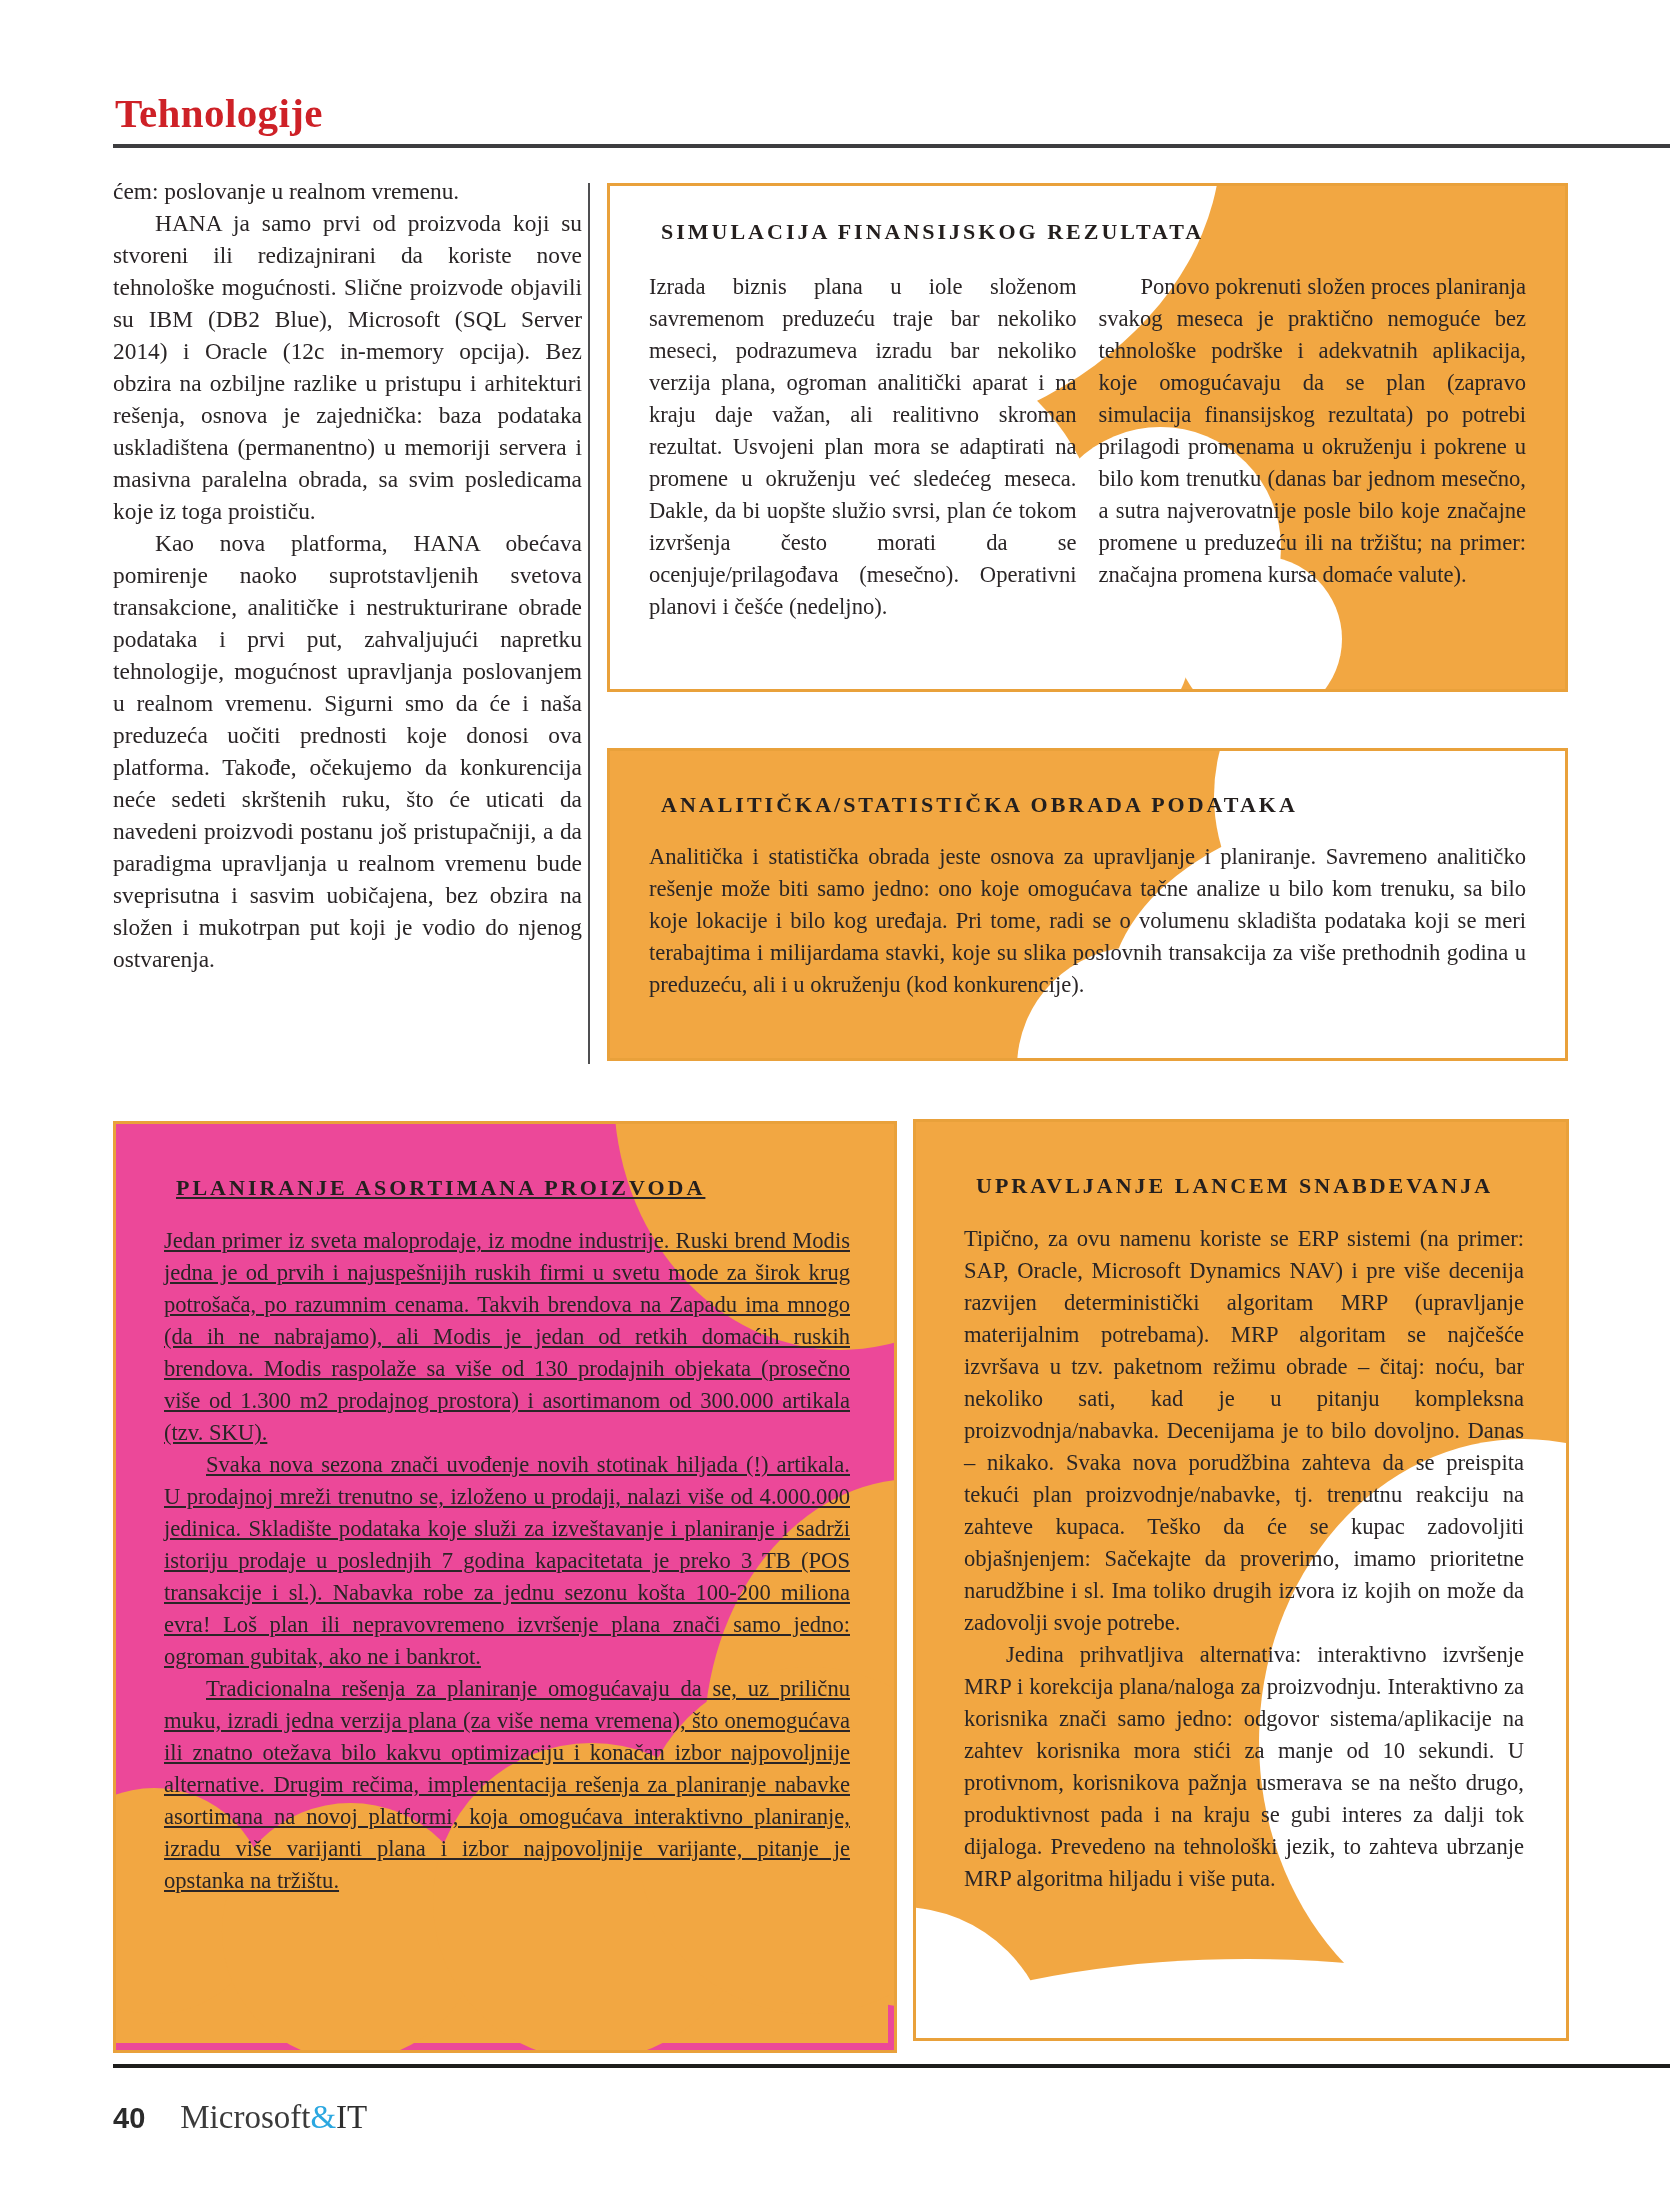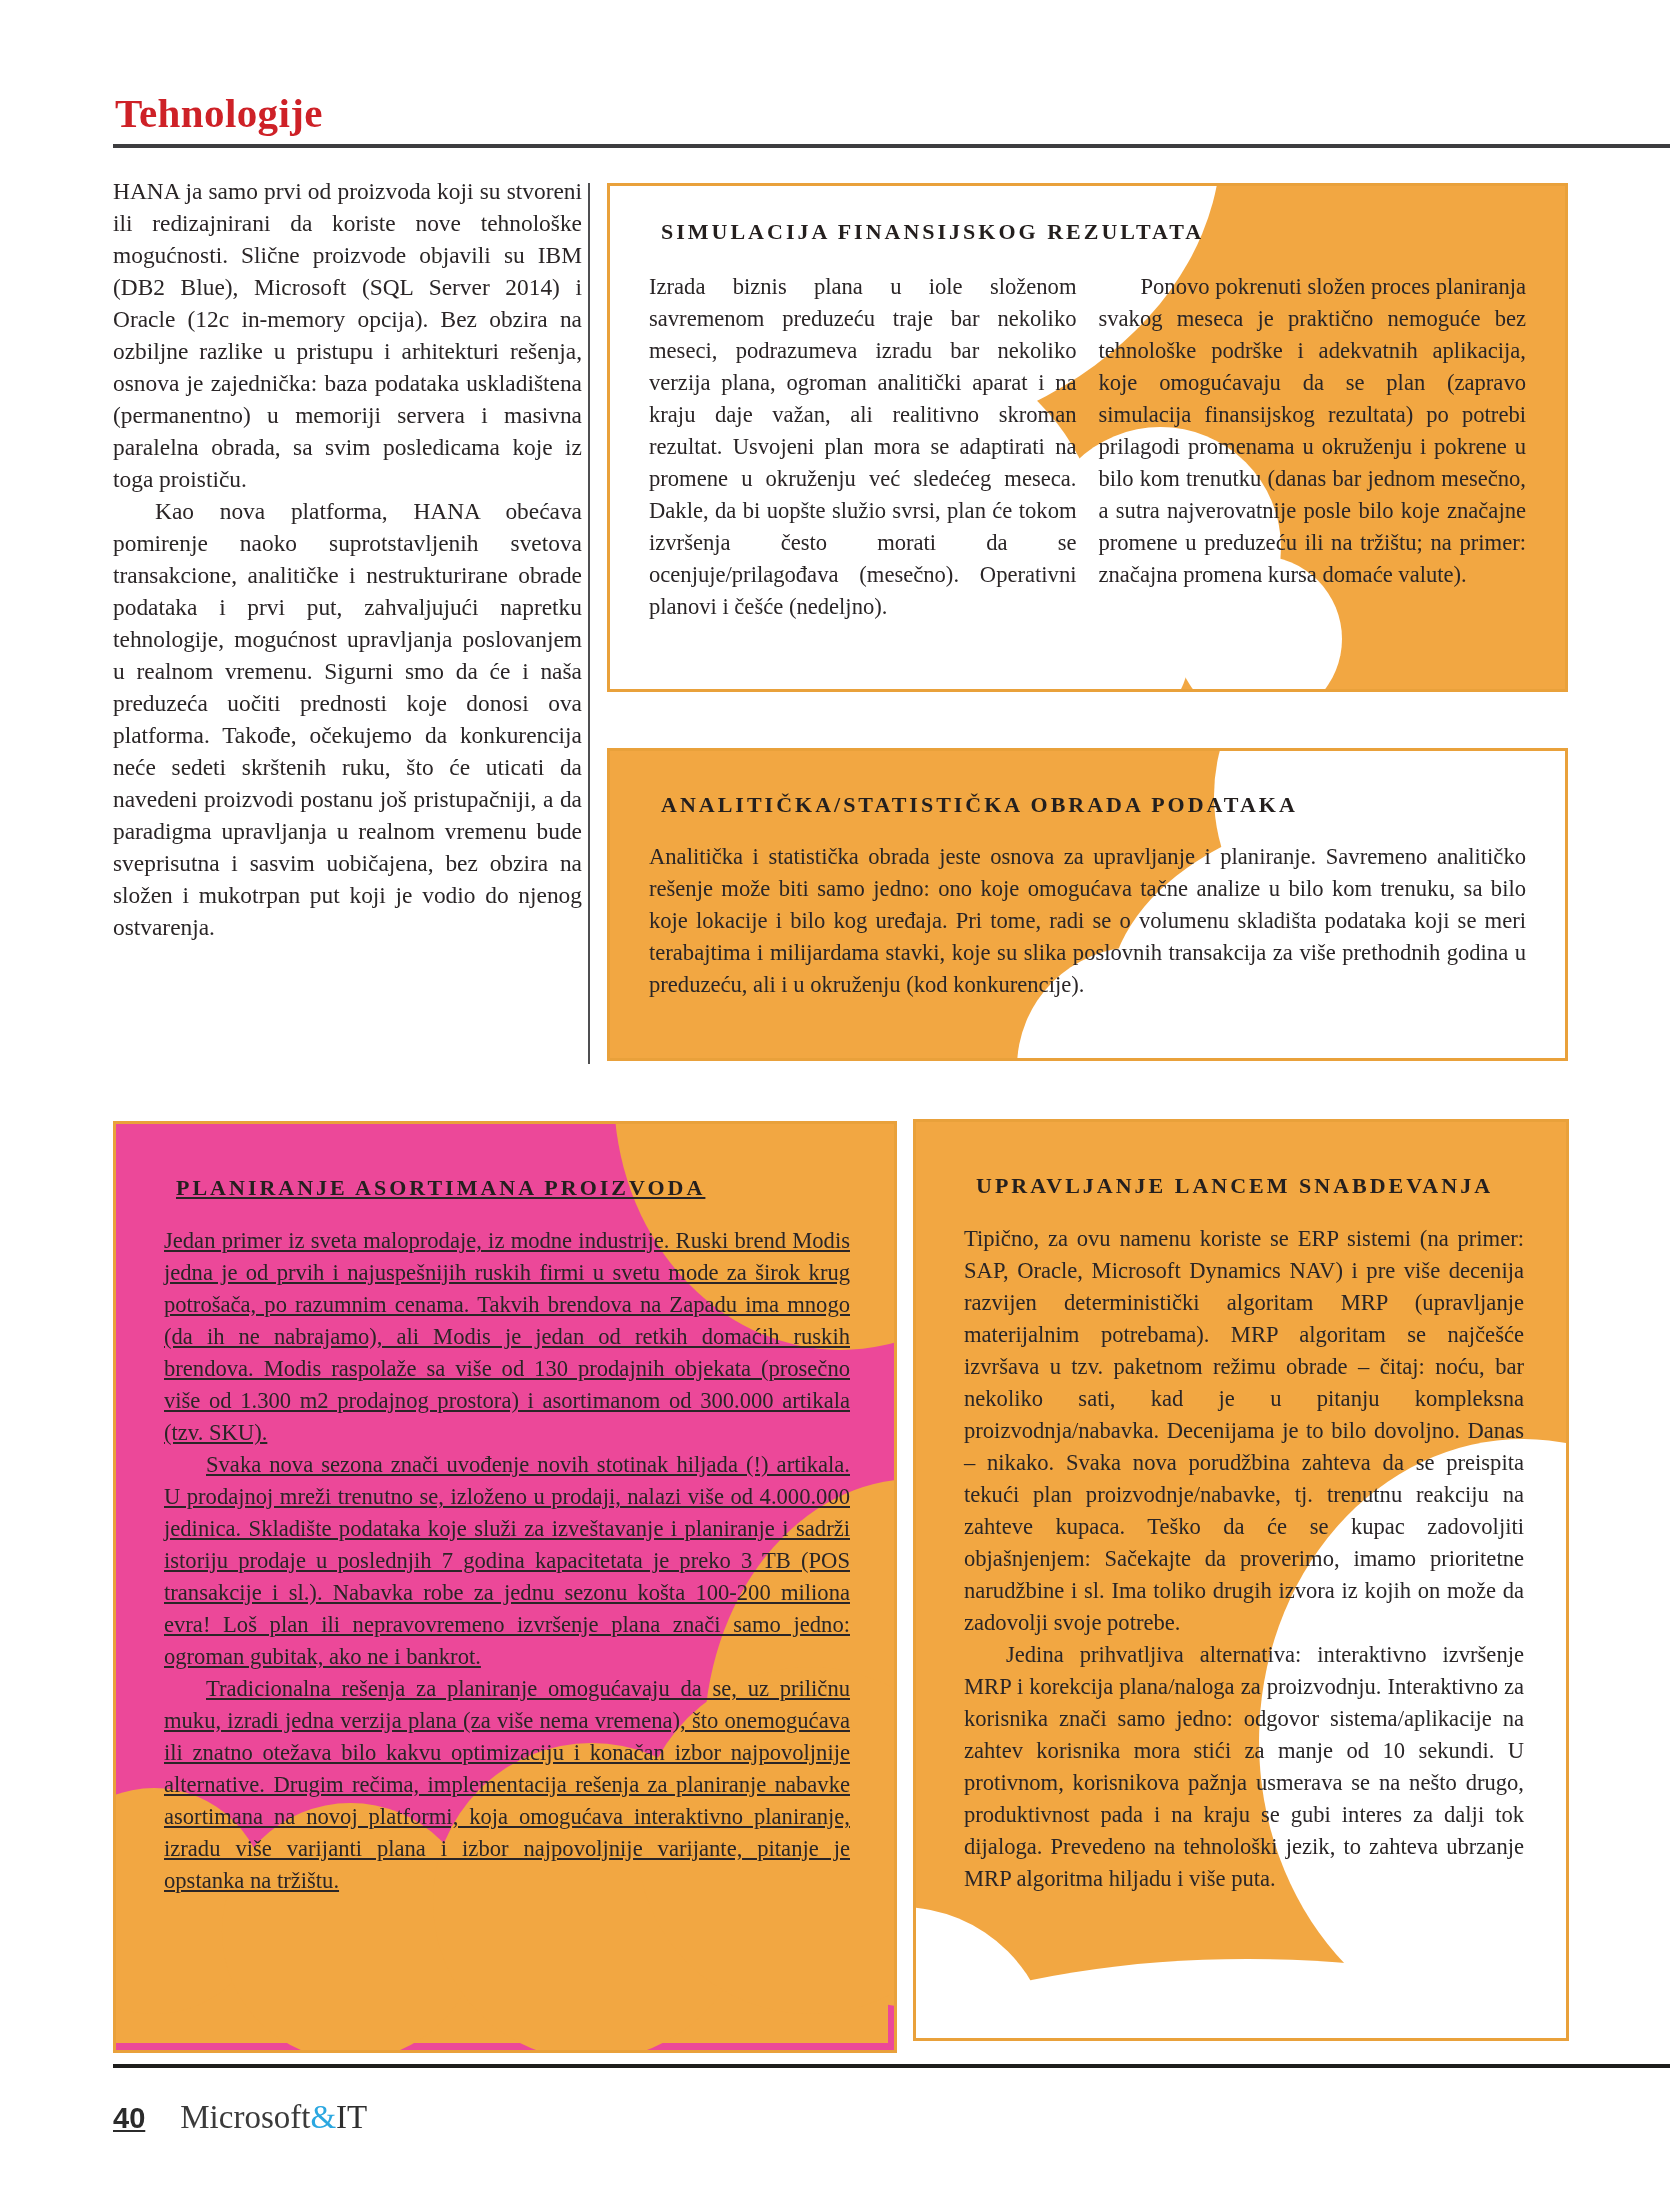--- a/index.html
+++ b/index.html
@@ -47,35 +47,36 @@
   #box-planiranje .box-content{padding:39px 44px 0 48px;}
   #box-planiranje .box-title{margin-bottom:24px;}
 
   #box-upravljanje{left:913px;top:1119px;width:650px;height:916px;}
   #box-upravljanje .box-content{padding:39px 42px 0 48px;}
   #box-upravljanje .box-title{margin-bottom:24px;}
 
   
   .footer-rule{position:absolute;left:113px;top:2064px;width:1557px;height:3.8px;background:#1d1d1b;}
   .footer-row{position:absolute;left:113px;top:2099px;display:flex;align-items:baseline;}
-  .page-number{font-family:"Liberation Sans", sans-serif;font-weight:bold;font-size:29px;color:#2b2b2b;text-decoration:underline;}
+  .page-number{font-family:"Liberation Sans", sans-serif;font-weight:bold;font-size:29px;color:#2b2b2b;}
   .brand{margin-left:35px;font-size:33px;color:#3b3b3b;}
   .brand .amp{color:#2ba7e0;}
   .brand .it{color:#2f2f2f;}
 </style>
 </head>
 <body>
 
 <div class="page">
 
   <div class="section-label">Tehnologije</div>
   <div class="header-rule"></div>
 
   <div class="left-col">
     <div>
+        <p class="para">ćem: poslovanje u realnom vremenu.</p>
         <p class="para">HANA ja samo prvi od proizvoda koji su stvoreni ili redizajnirani da koriste nove tehnološke mogućnosti. Slične proizvode objavili su IBM (DB2 Blue), Microsoft (SQL Server 2014) i Oracle (12c in-memory opcija). Bez obzira na ozbiljne razlike u pristupu i arhitekturi rešenja, osnova je zajednička: baza podataka uskladištena (permanentno) u memoriji servera i masivna paralelna obrada, sa svim posledicama koje iz toga proističu.</p>
         <p class="para">Kao nova platforma, HANA obećava pomirenje naoko suprotstavljenih svetova transakcione, analitičke i nestrukturirane obrade podataka i prvi put, zahvaljujući napretku tehnologije, mogućnost upravljanja poslovanjem u realnom vremenu. Sigurni smo da će i naša preduzeća uočiti prednosti koje donosi ova platforma. Takođe, očekujemo da konkurencija neće sedeti skrštenih ruku, što će uticati da navedeni proizvodi postanu još pristupačniji, a da paradigma upravljanja u realnom vremenu bude sveprisutna i sasvim uobičajena, bez obzira na složen i mukotrpan put koji je vodio do njenog ostvarenja.</p>
       </div>
   </div>
 
   <div class="col-rule"></div>
 
   <div class="box" id="box-simulacija">
     <div class="blob white" style="left:-249px;top:-362px;width:860px;height:634px;"></div>
     <div class="blob white" style="left:-234px;top:106px;width:724px;height:498px;"></div>

